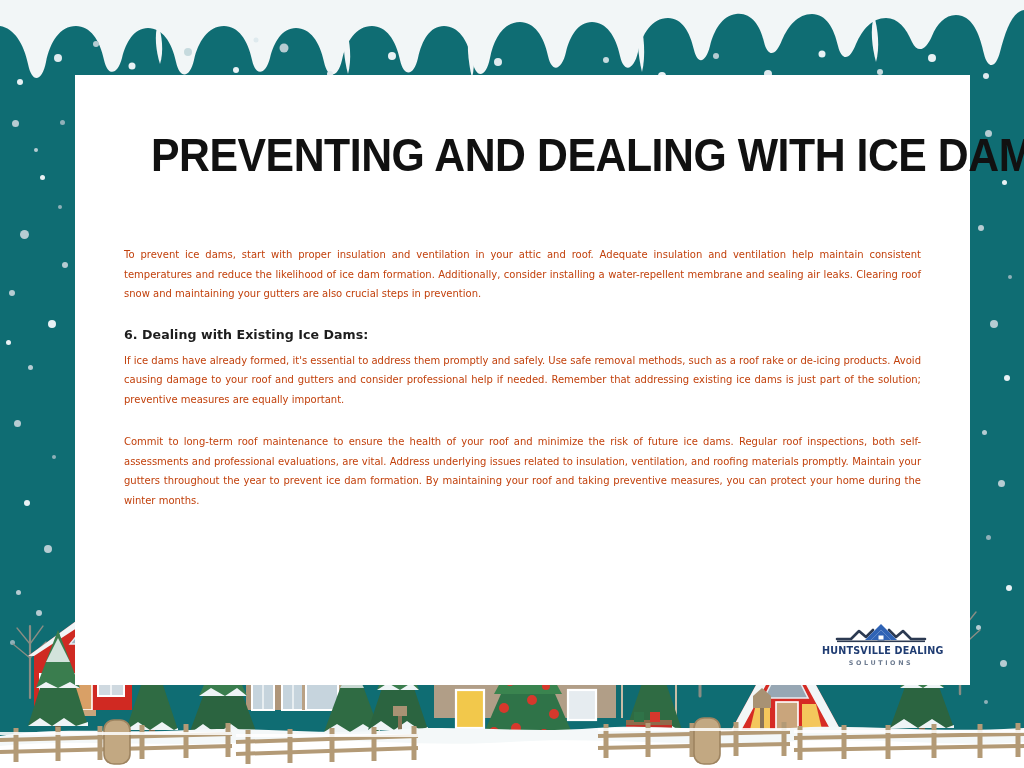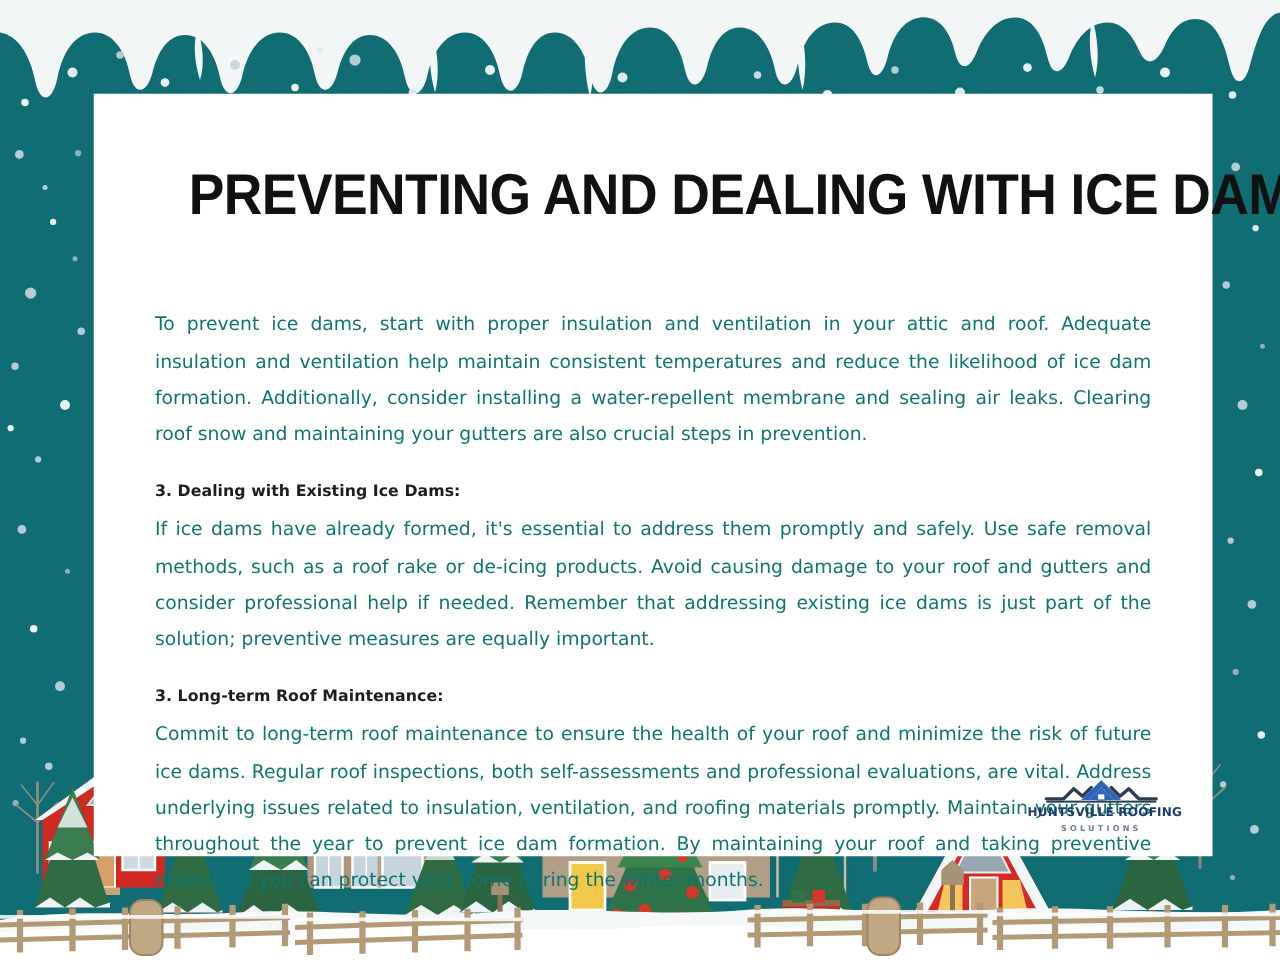--- a/index.html
+++ b/index.html
@@ -95,24 +95,24 @@
     font-family: "DejaVu Sans", sans-serif;
     font-size: 12.6px;
     font-weight: 700;
     color: #1d1d1d;
     letter-spacing: 0.05px;
     margin-bottom: 9px;
   }
 
   .section-body {
     font-family: "DejaVu Sans", sans-serif;
-    font-size: 15px;
+    font-size: 10px;
     font-weight: 400;
     line-height: 1.95;
-    color: #0f766e;
+    color: #c2410c;
     text-align: justify;
     text-justify: inter-word;
   }
 
   
   .logo {
     position: absolute;
     right: 30px;
     bottom: 18px;
     width: 118px;
@@ -248,47 +248,46 @@
 
       <h1 class="poster-title">PREVENTING AND DEALING WITH ICE DAMS</h1>
 
       <div class="sections">
 
         <div class="section">
           <p class="section-body">To prevent ice dams, start with proper insulation and ventilation in your attic and roof. Adequate insulation and ventilation help maintain consistent temperatures and reduce the likelihood of ice dam formation. Additionally, consider installing a water-repellent membrane and sealing air leaks. Clearing roof snow and maintaining your gutters are also crucial steps in prevention.</p>
         </div>
 
         <div class="section">
-          <div class="section-heading">3. Dealing with Existing Ice Dams:</div>
+          <div class="section-heading">6. Dealing with Existing Ice Dams:</div>
           <p class="section-body">If ice dams have already formed, it's essential to address them promptly and safely. Use safe removal methods, such as a roof rake or de-icing products. Avoid causing damage to your roof and gutters and consider professional help if needed. Remember that addressing existing ice dams is just part of the solution; preventive measures are equally important.</p>
         </div>
 
         <div class="section">
-          <div class="section-heading">3. Long-term Roof Maintenance:</div>
           <p class="section-body">Commit to long-term roof maintenance to ensure the health of your roof and minimize the risk of future ice dams. Regular roof inspections, both self-assessments and professional evaluations, are vital. Address underlying issues related to insulation, ventilation, and roofing materials promptly. Maintain your gutters throughout the year to prevent ice dam formation. By maintaining your roof and taking preventive measures, you can protect your home during the winter months.</p>
         </div>
 
       </div>
     </div>
 
     <div class="logo">
       <svg class="logo-mark" width="92" height="24" viewBox="0 0 92 24">
 
         <path d="M2,19 L16,19 L24,11 L31,17 L38,10" stroke="#2c3a52" stroke-width="2.6" fill="none" stroke-linecap="round" stroke-linejoin="round"></path>
 
         <path d="M54,10 L61,17 L68,11 L76,19 L90,19" stroke="#2c3a52" stroke-width="2.6" fill="none" stroke-linecap="round" stroke-linejoin="round"></path>
 
         <path d="M30,20 L46,4 L62,20 L56,20 L46,10 L36,20 Z" fill="#2f63b5"></path>
         <path d="M36,20 L46,10 L56,20 Z" fill="#2f63b5"></path>
 
         <rect x="43" y="15" width="6" height="5" fill="#ffffff" stroke="#2f63b5" stroke-width="1"></rect>
 
         <rect x="2" y="20.5" width="88" height="1.6" fill="#2c3a52"></rect>
       </svg>
-      <div class="logo-name">HUNTSVILLE ROOFING</div>
+      <div class="logo-name">HUNTSVILLE DEALING</div>
       <div class="logo-sub">SOLUTIONS</div>
     </div>
   </div>
 
   <svg class="village" viewBox="0 0 1024 190" preserveAspectRatio="none">
 
     <g stroke="#8a8d84" fill="none" stroke-linecap="round">
       <g transform="translate(152,0)">
         <path d="M0,110 L0,22" stroke-width="2.6"></path>
         <path d="M0,46 L-16,26 M0,46 L15,24 M0,62 L-22,44 M0,62 L20,42

